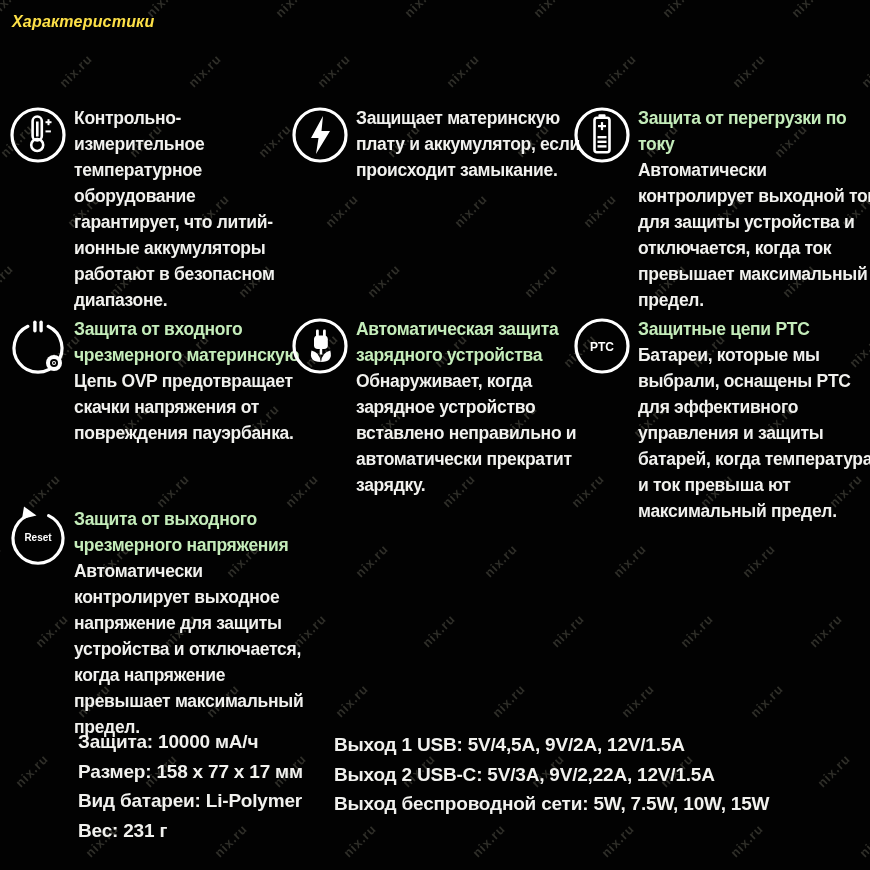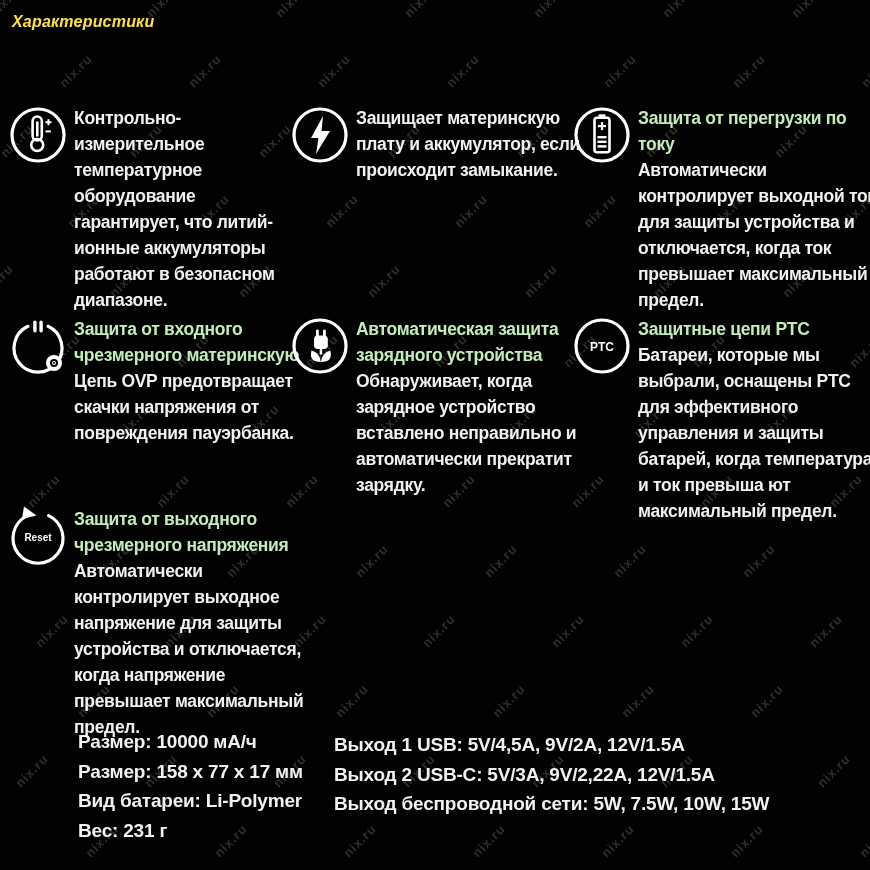--- a/index.html
+++ b/index.html
@@ -231,21 +231,21 @@
       </svg>
     </div>
     <div class="ftext" style="width:235px">
       <div class="fhead">Защита от выходного чрезмерного напряжения</div>
       <div class="fbody">Автоматически контролирует выходное напряжение для защиты устройства и отключается, когда напряжение превышает максимальный предел.</div>
     </div>
   </div>
 
 
   <div class="specs" style="left:78px;top:727px">
-    <div class="spec-line">Размер:  10000 мА/ч</div>
+    <div class="spec-line">Защита:  10000 мА/ч</div>
     <div class="spec-line">Размер:   158 x 77 x 17 мм</div>
     <div class="spec-line">Вид батареи:  Li-Polymer</div>
     <div class="spec-line">Вес: 231 г</div>
   </div>
 
   <div class="specs" style="left:334px;top:730px">
     <div class="spec-line">Выход 1 USB: 5V/4,5A, 9V/2A, 12V/1.5A</div>
     <div class="spec-line">Выход 2 USB-C: 5V/3A, 9V/2,22A, 12V/1.5A</div>
     <div class="spec-line">Выход беспроводной сети: 5W, 7.5W, 10W, 15W</div>
   </div>

